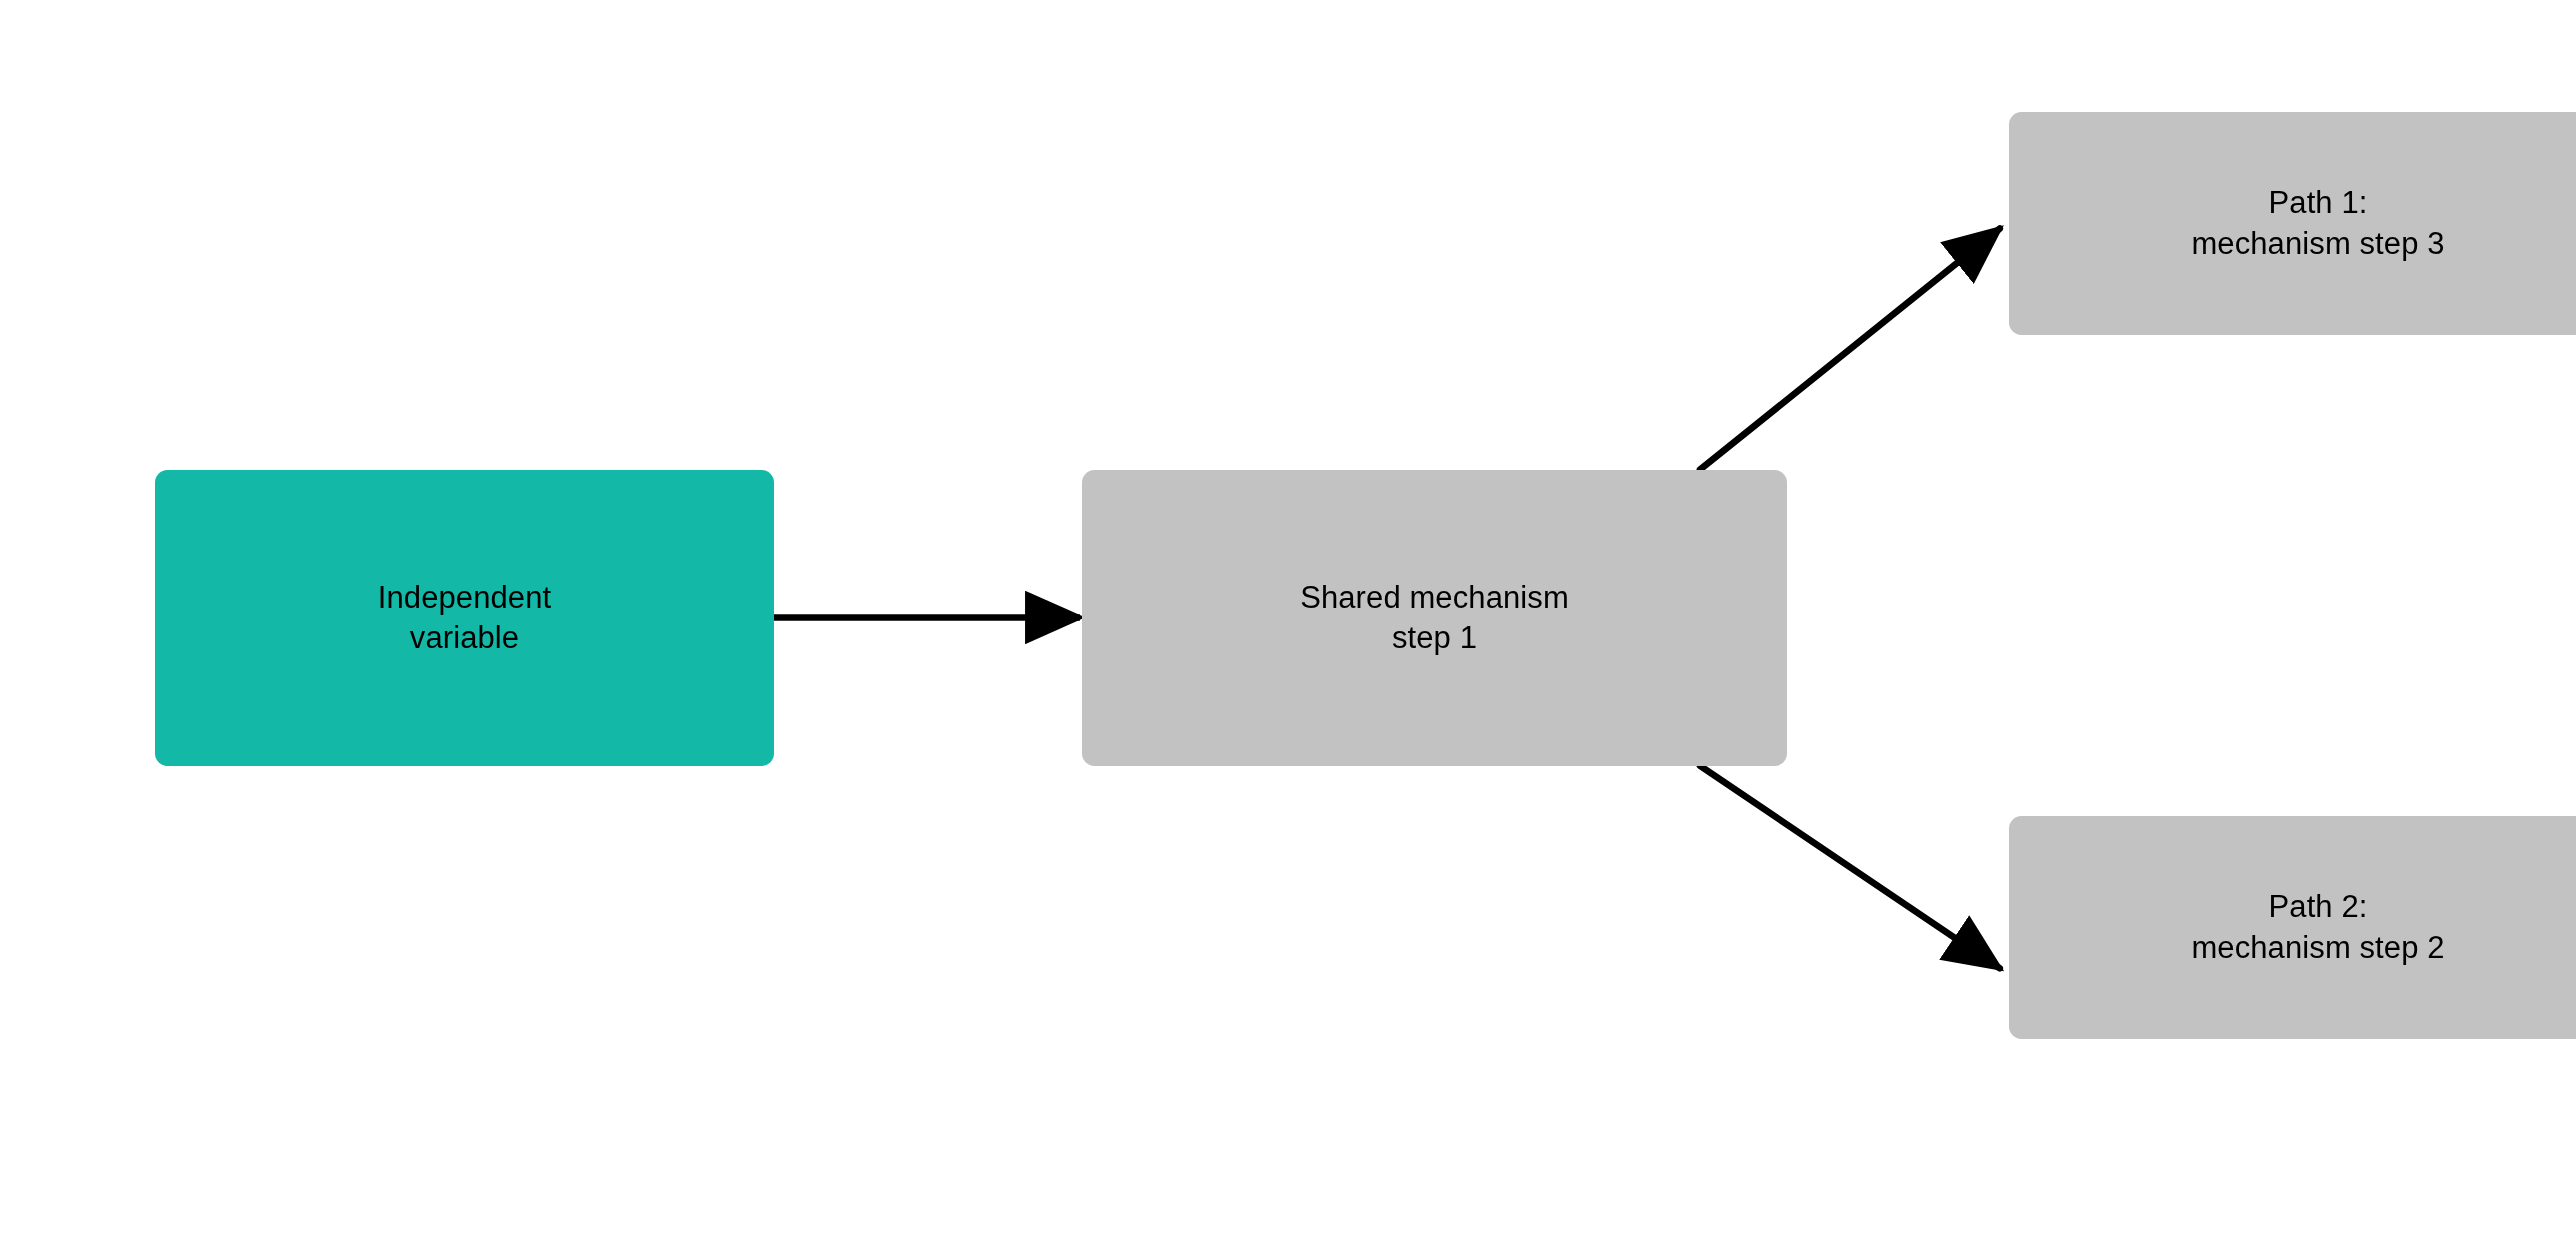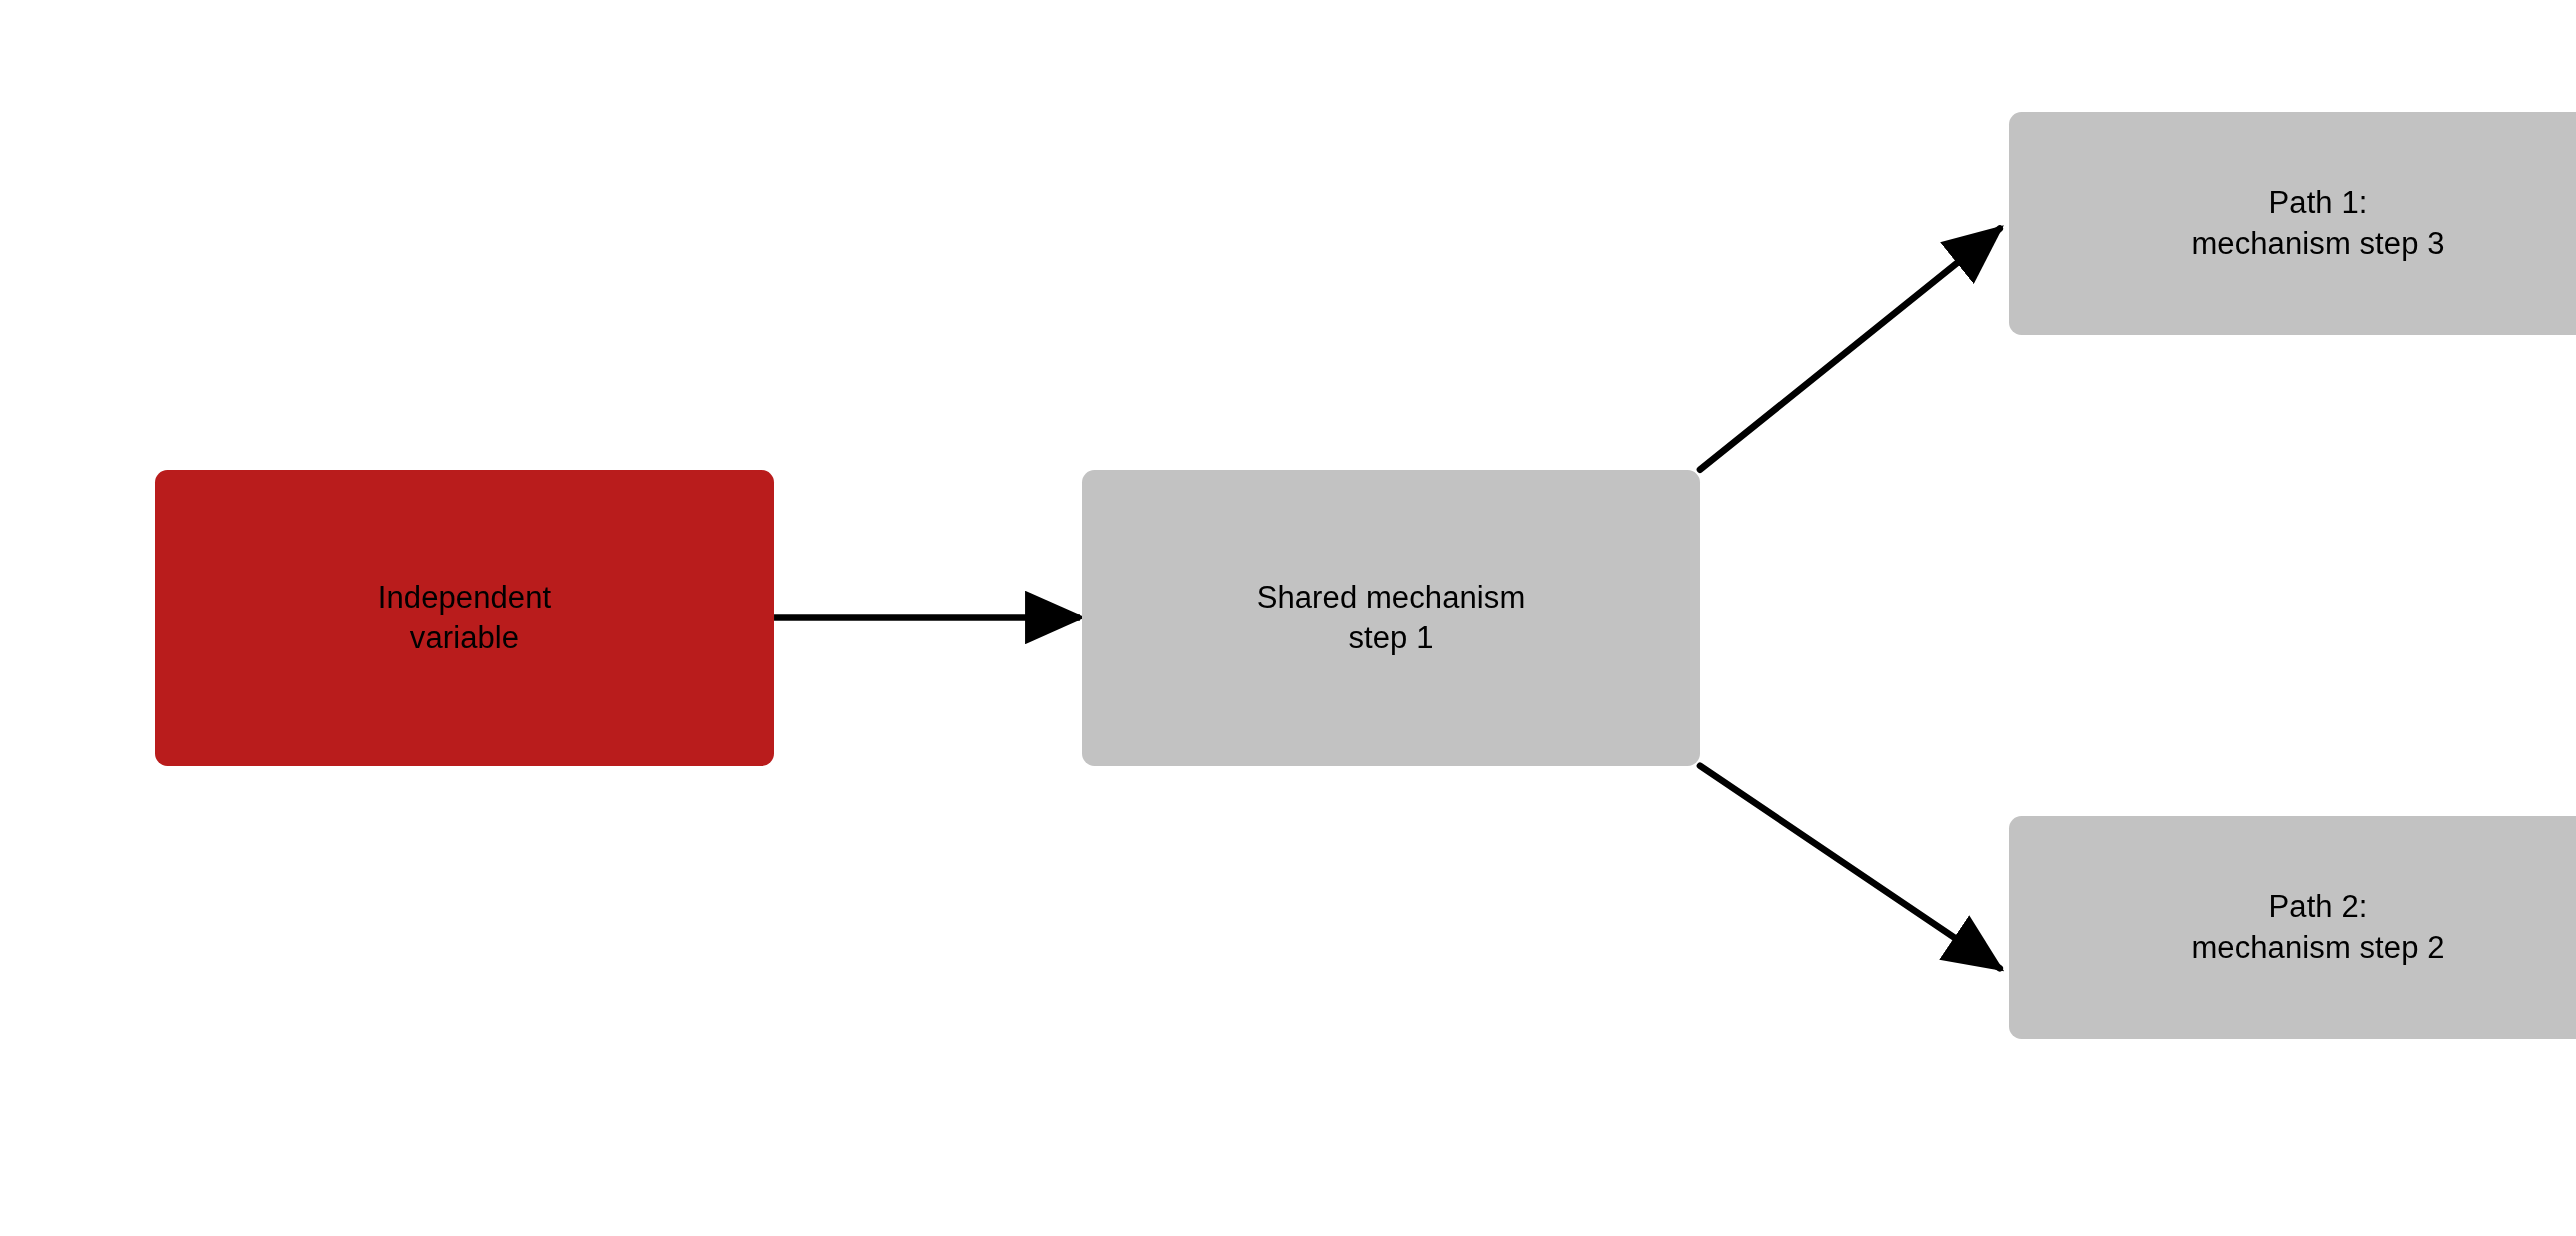--- a/index.html
+++ b/index.html
@@ -40,29 +40,29 @@
     font-weight: 400;
     letter-spacing: 0.1px;
     padding: 5.2px 12.4px;
     white-space: pre-line;
     z-index: 2;
   }
   .node-label {
     display: block;
     white-space: pre-line;
   }
-  .node-primary   { background: #b91c1c; }
+  .node-primary   { background: #14b8a6; }
   .node-secondary { background: #c2c2c2; }
 
   
   #node-independent {
     left: 155px;  top: 470px;  width: 619px; height: 296px;
   }
   #node-shared {
-    left: 1082px; top: 470px;  width: 618px; height: 296px;
+    left: 1082px; top: 470px;  width: 705px; height: 296px;
   }
   #node-path1 {
     left: 2009px; top: 112px;  width: 618px; height: 223px;
   }
   #node-path2 {
     left: 2009px; top: 816px; width: 618px; height: 223px;
   }
 </style>
 </head>
 <body>

